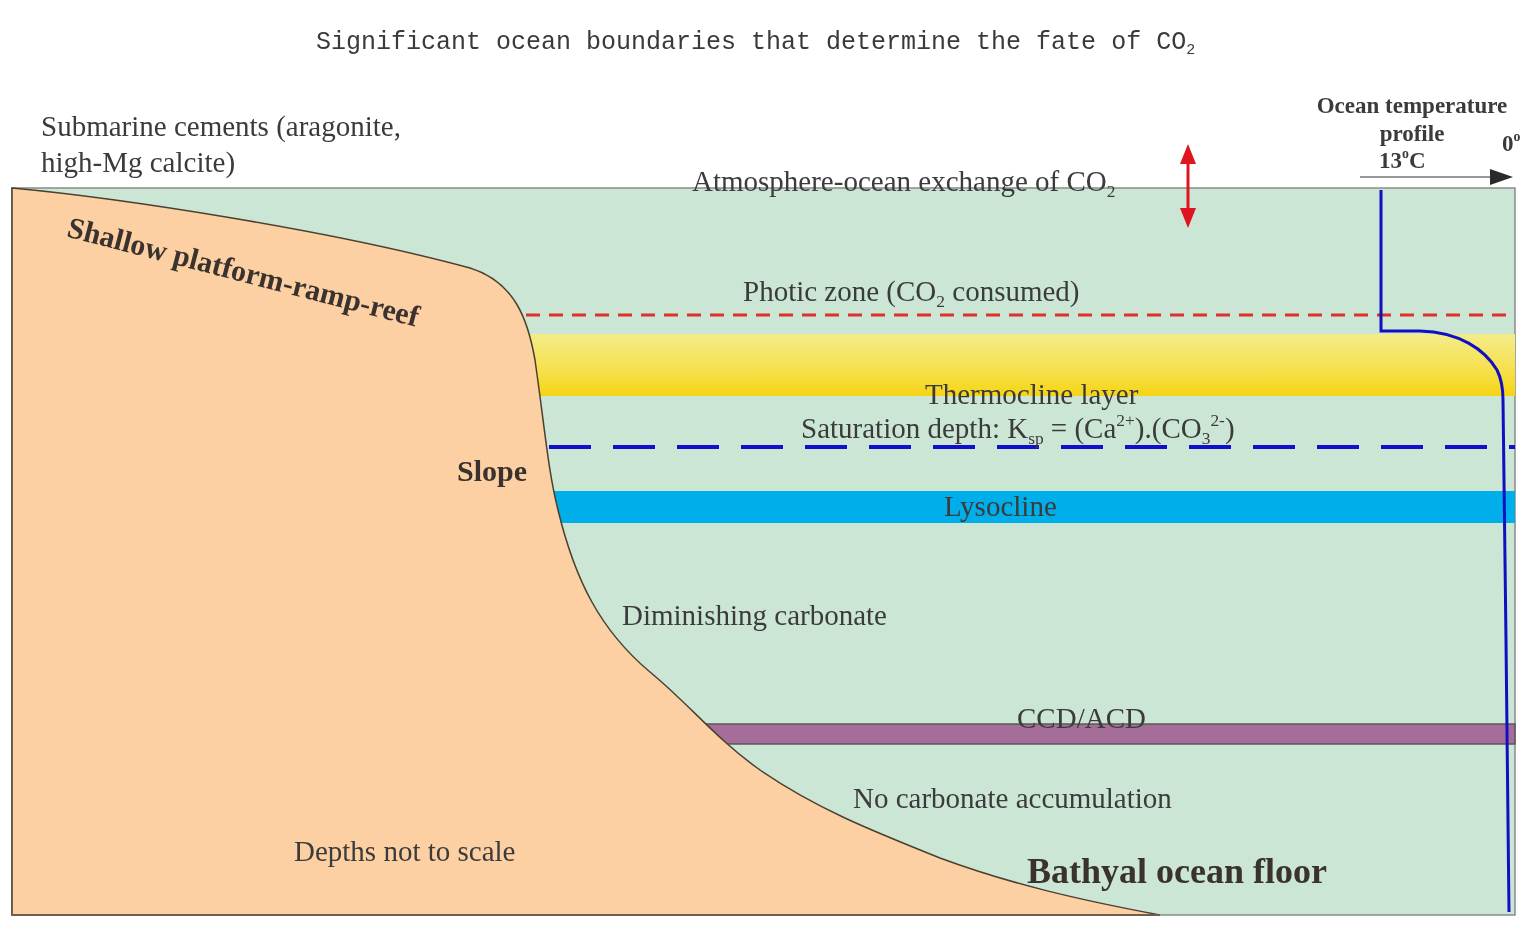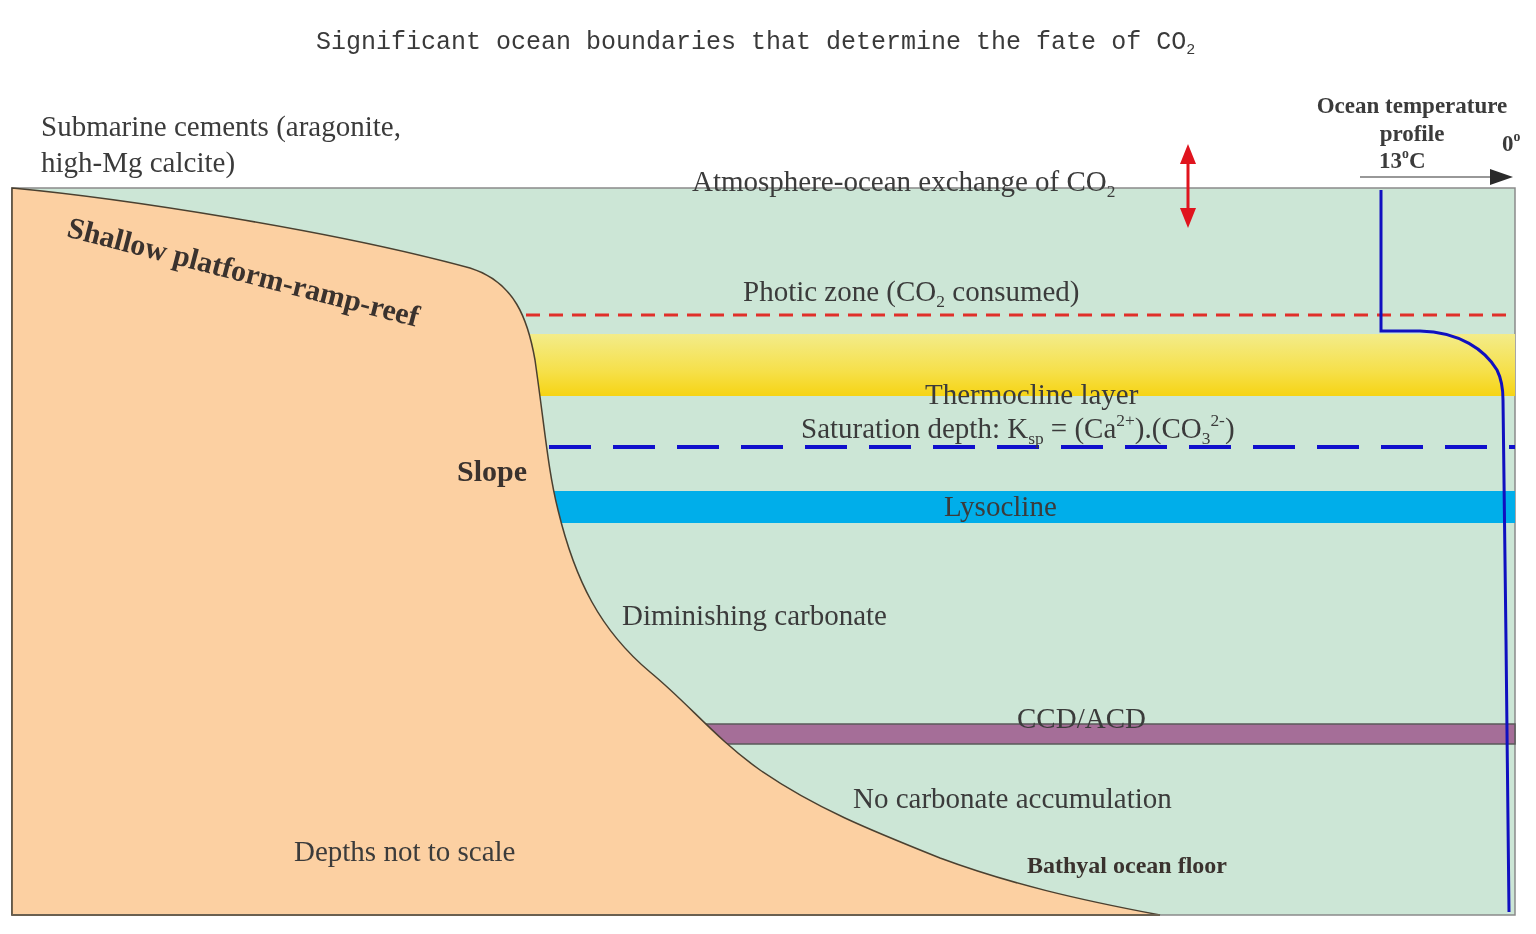--- a/index.html
+++ b/index.html
@@ -100,14 +100,14 @@
 </div>
 
 <div class="lbl t28" style="left:944px; top:492px;">Lysocline</div>
 
 <div class="lbl t28" style="left:1017px; top:704px;">CCD/ACD</div>
 
 <div class="lbl bold" style="left:72px; top:212px; font-size:30px; transform-origin:0 0; transform:rotate(14.5deg);">Shallow platform-ramp-reef</div>
 <div class="lbl bold" style="left:457px; top:456px; font-size:30px;">Slope</div>
 <div class="lbl t28" style="left:622px; top:601px;">Diminishing carbonate</div>
 <div class="lbl t28" style="left:853px; top:784px;">No carbonate accumulation</div>
-<div class="lbl bold" style="left:1027px; top:853px; font-size:24px;">Bathyal ocean floor</div>
+<div class="lbl bold" style="left:1027px; top:853px; font-size:36px;">Bathyal ocean floor</div>
 <div class="lbl t28" style="left:294px; top:837px;">Depths not to scale</div>
 
 </body></html>

